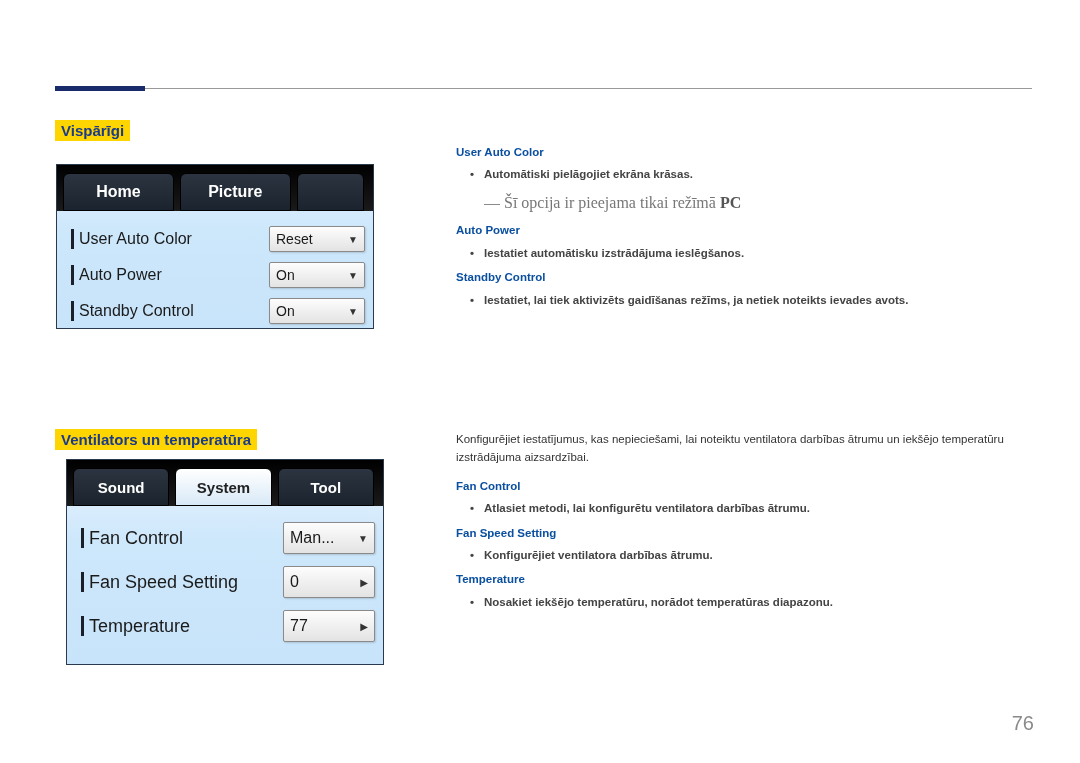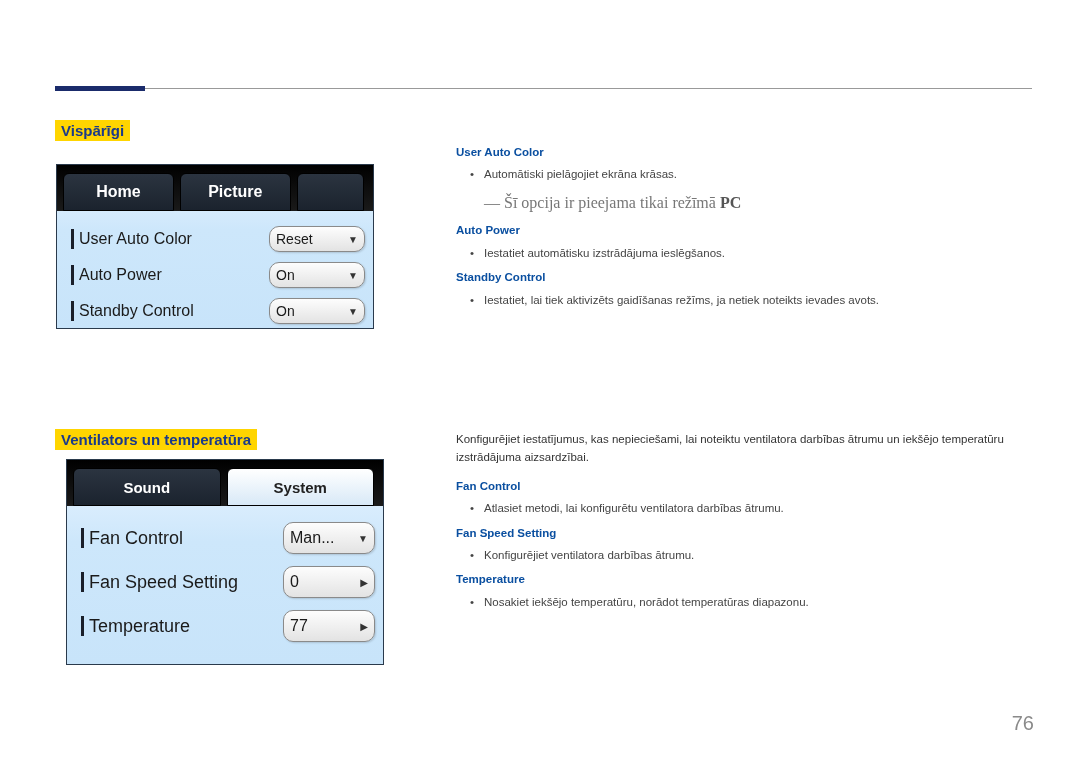--- a/index.html
+++ b/index.html
@@ -95,21 +95,21 @@
     width: 3px;
     height: 20px;
     background: #1a1f2a;
     margin-right: 5px;
   }
   .dropdown {
     width: 96px;
     height: 26px;
     border: 1px solid #8a8a8a;
     background: linear-gradient(#fdfdfd,#e3e3e3);
-    border-radius: 10px;
+    border-radius: 2px;
     display: flex;
     align-items: center;
     padding: 0 6px;
     font-size: 14px;
     justify-content: space-between;
     box-shadow: 1px 1px 2px rgba(0,0,0,0.15);
   }
   .ui2 .dropdown { width: 92px; height: 32px; font-size: 16px; }
   .dropdown .arrow { font-size: 10px; color: #333; }
 
@@ -133,20 +133,21 @@
   }
   .rcol ul {
     list-style: none;
     padding-left: 28px;
     margin: 4px 0 6px 0;
   }
   .rcol ul li {
     position: relative;
     padding-left: 0;
     color: #444;
+    font-weight: bold;
   }
   .rcol ul li::before {
     content: "•";
     position: absolute;
     left: -14px;
     color: #444;
   }
   .note {
     padding-left: 48px;
     color: #777;
@@ -236,20 +237,21 @@
       <li>Iestatiet, lai tiek aktivizēts gaidīšanas režīms, ja netiek noteikts ievades avots.</li>
     </ul>
 </div>
 
 <div class="section-heading sec2-title">Ventilators un temperatūra</div>
 
 <div class="ui-panel ui2">
   <div class="tabbar three">
     <div class="tab">Sound</div>
     <div class="tab active">System</div>
+    <div class="tab">Tool</div>
   </div>
   <div class="settings">
     <div class="row">
       <span class="lbl">
           <span class="bar-mark"></span>
           <span>Fan Control</span>
         </span>
       <div class="dropdown">
         <span>Man...</span>
         <span class="arrow">▼</span>

